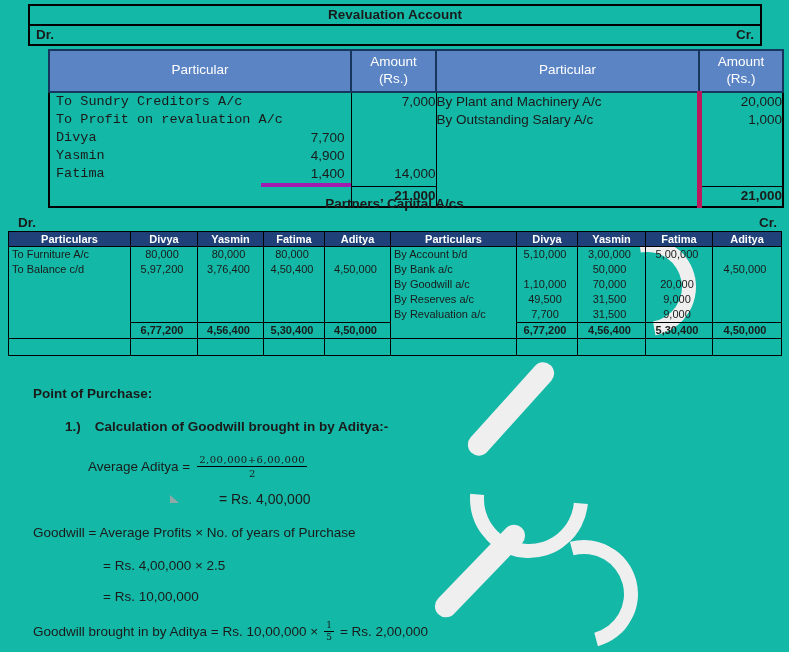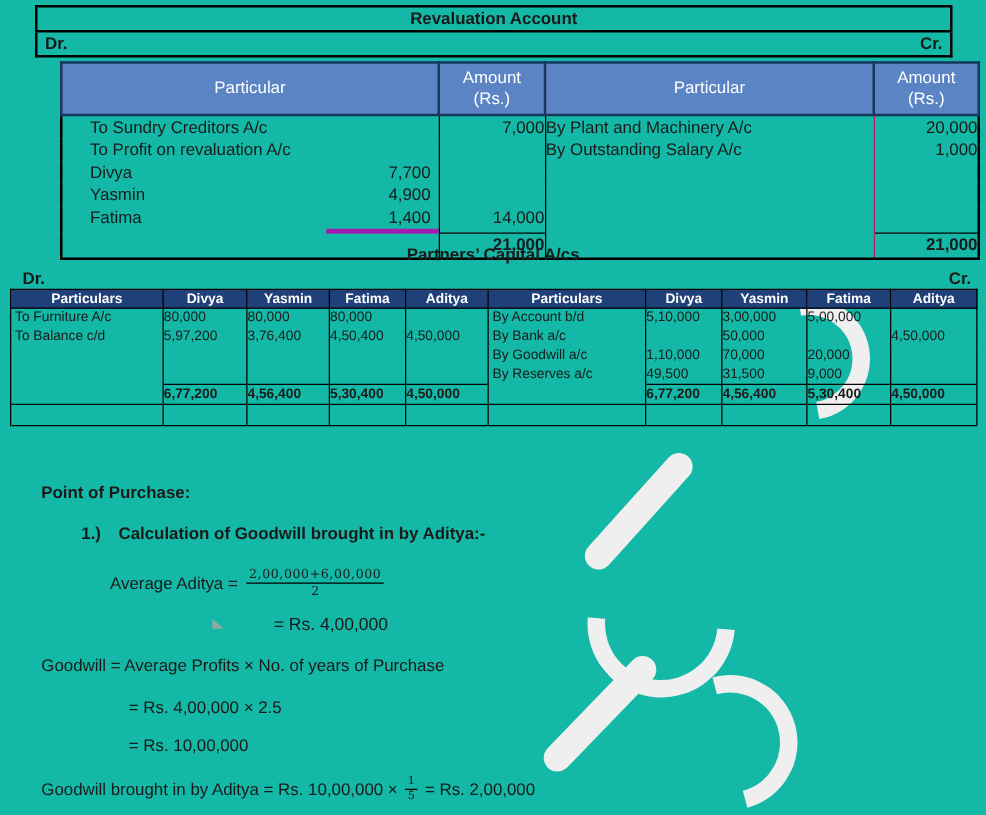--- a/index.html
+++ b/index.html
@@ -25,44 +25,44 @@
               display:flex;justify-content:space-between;padding:1px 6px 2px 6px;}
   table.reval{border-collapse:collapse;width:734px;margin-top:3px;
               border:2px solid #000;table-layout:fixed;margin-left:20px;}
   table.reval th{
     background:#5b84c4;color:#fff;font-weight:normal;font-size:13.5px;
     border:2px solid #17365d;text-align:center;padding:3px 2px;line-height:1.25;
   }
   table.reval td{padding:0 0;height:18px;vertical-align:top;font-size:13.5px;line-height:18px;}
   td.p-left{border-right:1px solid #000;}
   td.amt-l{border-right:1px solid #000;text-align:right;padding-right:6px;}
-  td.p-right{border-right:1px solid #be185d;padding-left:6px;}
+  td.p-right{border-right:5px solid #be185d;padding-left:6px;}
   td.amt-r{text-align:right;padding-right:6px;}
   .pl-flex{display:flex;}
-  .pl-label{flex:1;padding-left:22px;white-space:nowrap;}
+  .pl-label{flex:1;padding-left:6px;white-space:nowrap;font-family:Liberation Mono, monospace;}
   .pl-sub{width:84px;text-align:right;padding-right:6px;}
   .pl-sub.u{border-bottom:4px solid #a21caf;}
   tr.rv-total td{font-weight:bold;height:19px;}
   tr.rv-total td.amt-l, tr.rv-total td.amt-r{border-top:1px solid #000;}
 
   
   .cap-wrap{position:absolute;left:8px;top:196px;width:773px;}
   .cap-title{text-align:center;font-weight:bold;font-size:13.5px;margin-bottom:4px;}
   .cap-drcr{display:flex;justify-content:space-between;font-weight:bold;
             font-size:13.5px;padding:0 4px 1px 10px;}
   table.cap{border-collapse:collapse;width:773px;border:1.5px solid #000;
             table-layout:fixed;font-size:11px;}
   table.cap th{background:#1f4078;color:#fff;font-weight:bold;text-align:center;
                padding:1px 0;border:1px solid #000;border-bottom:1.5px solid #000;
                font-size:11px;}
   table.cap td{border-left:1px solid #000;border-right:1px solid #000;
                height:15px;padding:0;line-height:15px;font-size:11px;
                overflow:hidden;white-space:nowrap;}
   table.cap td.lab{text-align:left;padding-left:3px;}
-  table.cap td.num{text-align:left;padding-right:4px;}
+  table.cap td.num{text-align:center;padding-right:4px;}
   tr.cap-total td{font-weight:bold;}
   tr.cap-total td.num{border-top:1px solid #000;}
   tr.cap-empty td{border-top:1px solid #000;height:16px;}
 
   
   .pok{position:absolute;left:0;top:378px;width:789px;font-size:13.5px;}
   .pok-heading{position:absolute;left:33px;top:8px;font-weight:bold;}
   .pok-item{position:absolute;left:65px;top:41px;font-weight:bold;display:flex;}
   .pok-item .no{margin-right:14px;}
   .avg-line{position:absolute;left:88px;top:76px;display:flex;align-items:center;}
@@ -255,20 +255,32 @@
           <td class="num"></td>
           <td class="num"></td>
           <td class="num"></td>
           <td class="num"></td>
           <td class="lab">By Reserves a/c</td>
           <td class="num">49,500</td>
           <td class="num">31,500</td>
           <td class="num">9,000</td>
           <td class="num"></td>
         </tr>
+        <tr>
+          <td class="lab"></td>
+          <td class="num"></td>
+          <td class="num"></td>
+          <td class="num"></td>
+          <td class="num"></td>
+          <td class="lab">By Revaluation a/c</td>
+          <td class="num">7,700</td>
+          <td class="num">31,500</td>
+          <td class="num">9,000</td>
+          <td class="num"></td>
+        </tr>
         <tr class="cap-total">
           <td class="lab"></td>
           <td class="num">6,77,200</td>
           <td class="num">4,56,400</td>
           <td class="num">5,30,400</td>
           <td class="num">4,50,000</td>
           <td class="lab"></td>
           <td class="num">6,77,200</td>
           <td class="num">4,56,400</td>
           <td class="num">5,30,400</td>

